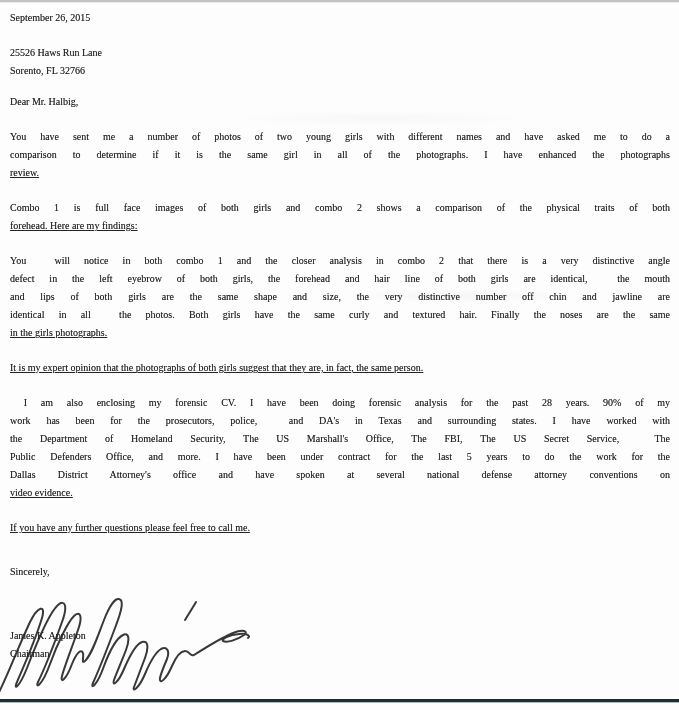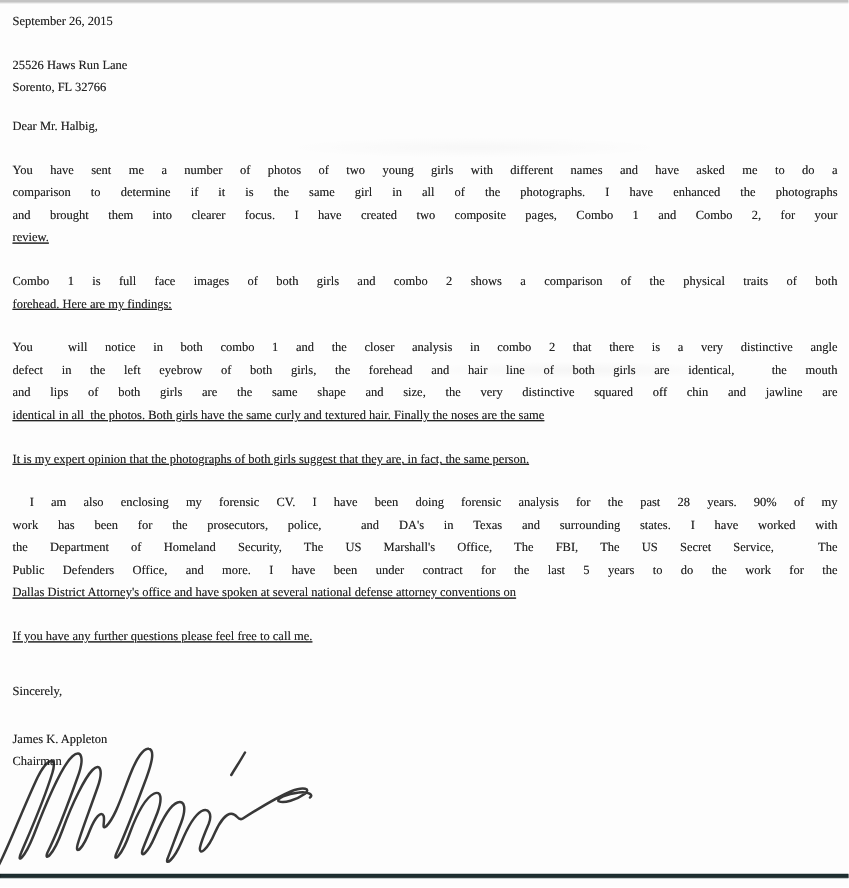--- a/index.html
+++ b/index.html
@@ -40,21 +40,21 @@
     position: absolute;
     top: 9px;
     left: 10px;
     width: 660px;
   }
   .block { margin: 0 0 17px 0; }
   .addr-block { margin-bottom: 13px; }
   .line { white-space: pre-wrap; }
   .para .line { text-align: justify; text-align-last: justify; }
   .para .line:last-child { text-align-last: left; text-decoration: underline; }
-  .closing-block { margin-bottom: 20px; }
+  .closing-block { margin-bottom: 46px; }
   .sig-name-block { margin-bottom: 0; }
   .signature-svg {
     position: absolute;
     left: 0px;
     top: 596px;
     pointer-events: none;
   }
   .signature-svg path {
     fill: none;
     stroke: #1c1c1c;
@@ -80,42 +80,43 @@
       <div class="line">Sorento, FL 32766</div>
     </div>
 
     <div class="block">
       <div class="line">Dear Mr. Halbig,</div>
     </div>
 
     <div class="block para">
         <div class="line">You have sent me a number of photos of two young girls with different names and have asked me to do a</div>
         <div class="line">comparison to determine if it is the same girl in all of the photographs. I have enhanced the photographs</div>
-        <div class="line">and brought them into clearer focus. I have created two composite pages, Combo 1 and Combo 2, for your</div>
         <div class="line">review.</div>
       </div>
     <div class="block para">
         <div class="line">Combo 1 is full face images of both girls and combo 2 shows a comparison of the physical traits of both</div>
         <div class="line">forehead. Here are my findings:</div>
       </div>
     <div class="block para">
         <div class="line">You  will notice in both combo 1 and the closer analysis in combo 2 that there is a very distinctive angle</div>
         <div class="line">defect in the left eyebrow of both girls, the forehead and hair line of both girls are identical,  the mouth</div>
-        <div class="line">and lips of both girls are the same shape and size, the very distinctive squared off chin and jawline are</div>
+        <div class="line">and lips of both girls are the same shape and size, the very distinctive number off chin and jawline are</div>
         <div class="line">identical in all  the photos. Both girls have the same curly and textured hair. Finally the noses are the same</div>
+        <div class="line">in the girls photographs.</div>
       </div>
     <div class="block para">
         <div class="line">It is my expert opinion that the photographs of both girls suggest that they are, in fact, the same person.</div>
       </div>
     <div class="block para">
         <div class="line"> I am also enclosing my forensic CV. I have been doing forensic analysis for the past 28 years. 90% of my</div>
         <div class="line">work has been for the prosecutors, police,  and DA's in Texas and surrounding states. I have worked with</div>
         <div class="line">the Department of Homeland Security, The US Marshall's Office, The FBI, The US Secret Service,  The</div>
         <div class="line">Public Defenders Office, and more. I have been under contract for the last 5 years to do the work for the</div>
         <div class="line">Dallas District Attorney's office and have spoken at several national defense attorney conventions on</div>
+        <div class="line">video evidence.</div>
       </div>
     <div class="block para" style="margin-bottom:26px;">
         <div class="line">If you have any further questions please feel free to call me.</div>
       </div>
 
     <div class="block closing-block">
       <div class="line">Sincerely,</div>
     </div>
 
     <div class="block sig-name-block">

